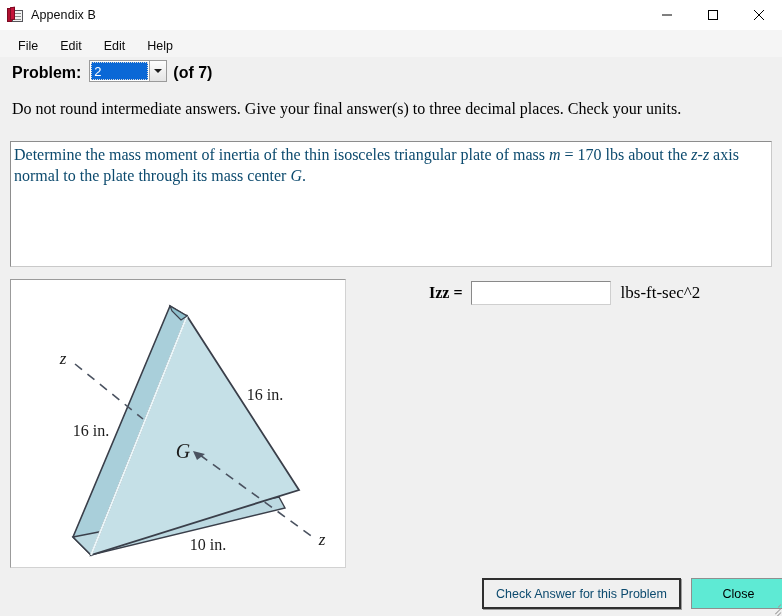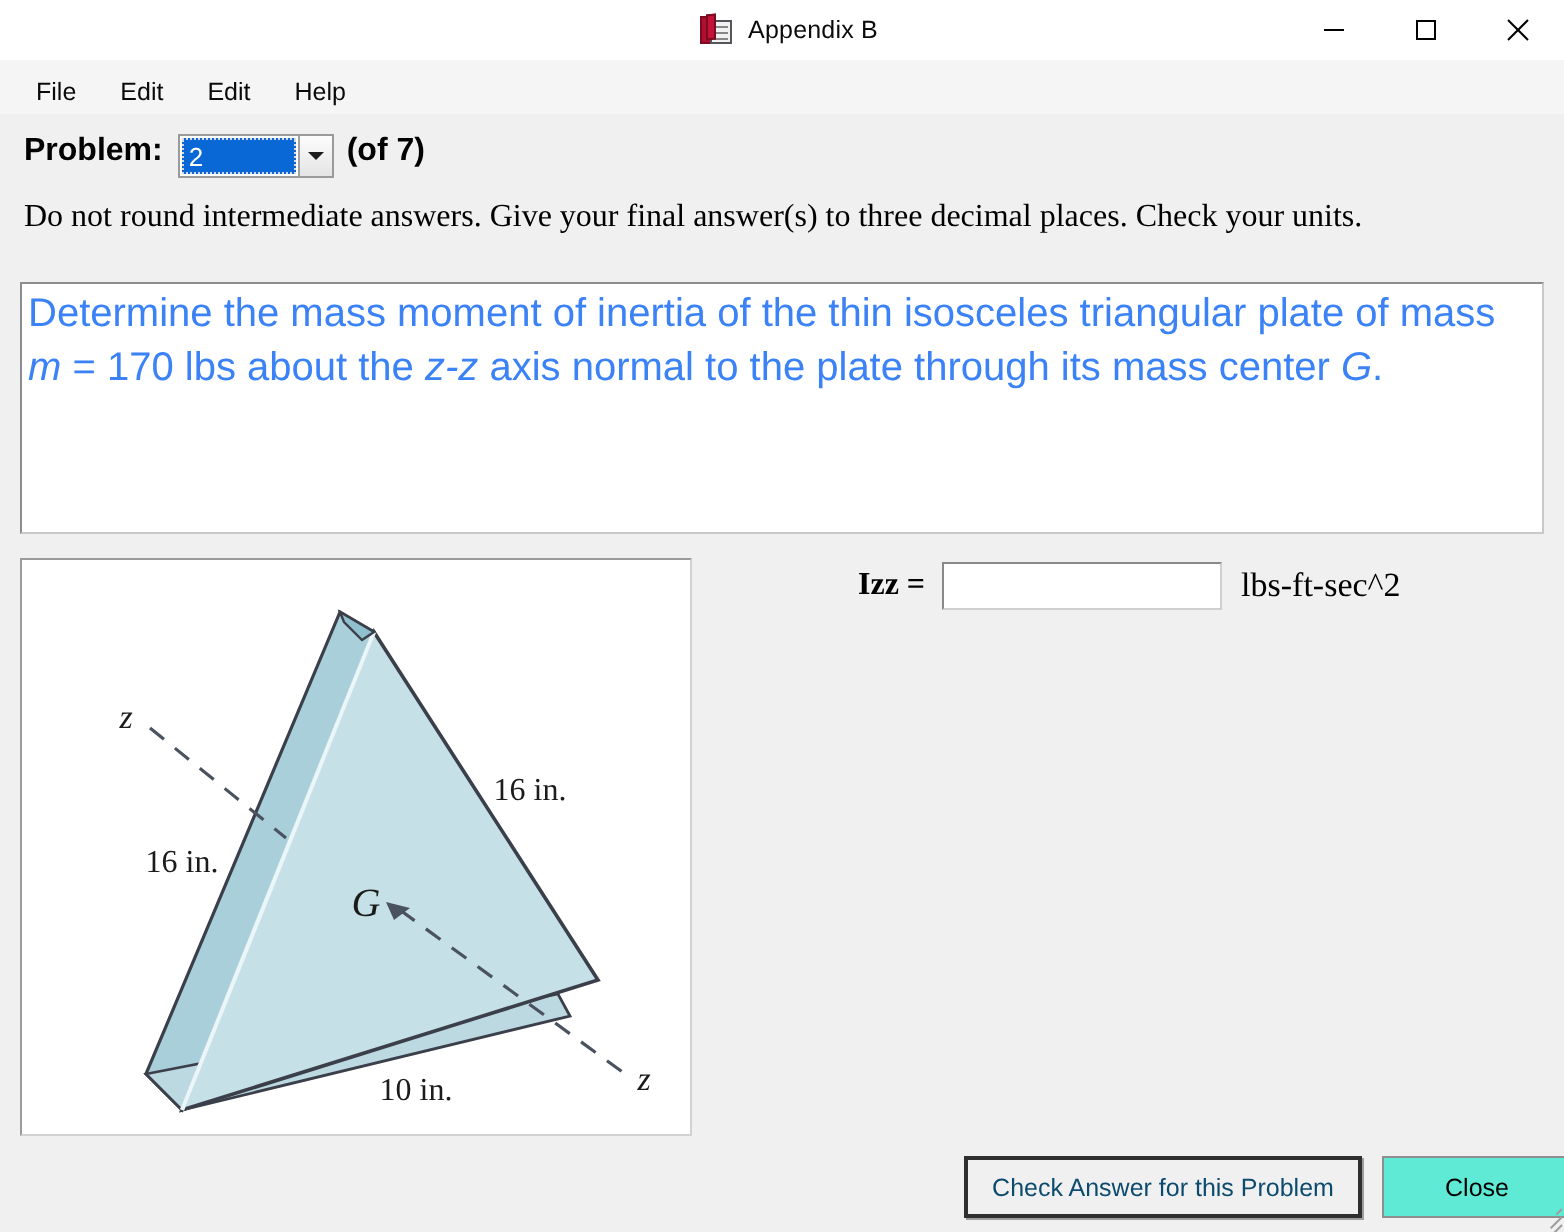--- a/index.html
+++ b/index.html
@@ -17,21 +17,20 @@
 
   
   #titlebar {
     position: absolute;
     left: 0; top: 0;
     width: 782px;
     height: 30px;
     background: #ffffff;
     display: flex;
     align-items: center;
-    justify-content: center;
   }
   #app-icon {
     width: 18px; height: 18px;
     margin-left: 6px; margin-right: 7px;
     position: relative;
     flex: none;
   }
   #app-icon .bk1 {
     position: absolute; left: 1px; top: 2px;
     width: 6px; height: 14px;
@@ -95,23 +94,23 @@
   .menu-item {
     font-size: 12.5px;
     color: #0a0a0a;
     padding: 4px 10px;
     margin-right: 2px;
   }
 
   
   #problem-row {
     position: absolute;
-    left: 12px; top: 67px;
-    display: flex;
-    align-items: flex-start;
+    left: 12px; top: 52px;
+    display: flex;
+    align-items: flex-end;
     height: 30px;
   }
   #problem-label {
     font-family: "Liberation Sans", sans-serif;
     font-weight: bold;
     font-size: 16px;
     color: #000;
     margin-right: 8px;
   }
   #problem-select {
@@ -177,24 +176,24 @@
     left: 10px; top: 141px;
     width: 762px; height: 126px;
     background: #ffffff;
     border: 1px solid #8d8d8d;
     border-right-color: #c9c9c9;
     border-bottom-color: #c9c9c9;
     box-sizing: border-box;
     padding: 2px 3px 0 3px;
   }
   #statement-text {
-    font-family: Liberation Sans, sans-serif;
-    font-size: 20px;
+    font-family: Liberation Serif, serif;
+    font-size: 16px;
     line-height: 1.33;
-    color: #3b82f6;
+    color: #0c4a6e;
   }
   #statement-text .it { font-style: italic; }
 
   
   #figure-panel {
     position: absolute;
     left: 10px; top: 279px;
     width: 336px; height: 289px;
     background: #ffffff;
     border: 1px solid #9b9b9b;

